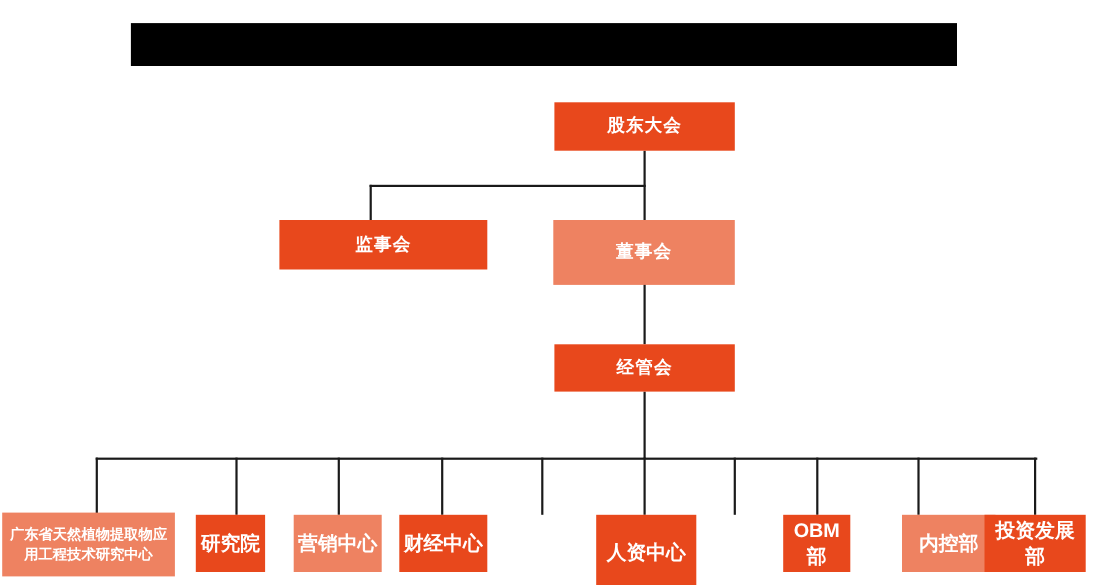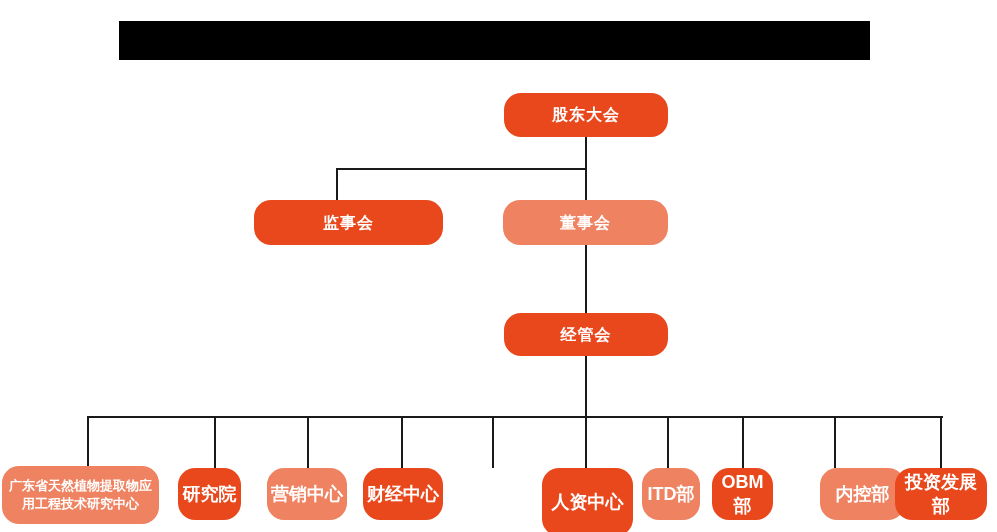--- a/index.html
+++ b/index.html
@@ -22,21 +22,20 @@
   .node {
     position: absolute;
     display: flex;
     align-items: center;
     justify-content: center;
     color: #ffffff;
     font-weight: bold;
     text-align: center;
     box-sizing: border-box;
     line-height: 1.35;
-    border-radius: 17px;
   }
   .node.dark  { background: #E8481C; }
   .node.light { background: #EE8261; }
   .lvl { font-size: 16px; letter-spacing: 1px; }
   .dept { font-size: 18px; padding: 2px 3px; }
   .dept.small-text { font-size: 13px; padding: 2px 4px; }
   .vline, .hline {
     position: absolute;
     background: #1a1a1a;
   }
@@ -68,21 +67,21 @@
   <div class="vline" style="left:940px; top:416px; height:52px;"></div>
 
   <div class="node dark lvl" style="left:504px; top:93px; width:164px; height:44px;">
     <span>股东大会</span>
   </div>
 
   <div class="node dark lvl" style="left:254px; top:200px; width:189px; height:45px;">
     <span>监事会</span>
   </div>
 
-  <div class="node light lvl" style="left:503px; top:200px; width:165px; height:45px;">
+  <div class="node light lvl" style="left:503px; top:200px; width:165px; height:59px;">
     <span>董事会</span>
   </div>
 
   <div class="node dark lvl" style="left:504px; top:313px; width:164px; height:43px;">
     <span>经管会</span>
   </div>
 
   <div class="node light dept small-text" style="left:2px; top:466px; width:157px; height:58px;justify-content:center;">
     <span>广东省天然植物提取物应用工程技术研究中心</span>
   </div>
@@ -97,23 +96,20 @@
 
   <div class="node dark dept" style="left:363px; top:468px; width:80px; height:52px;">
     <span>财经中心</span>
   </div>
 
 
   <div class="node dark dept" style="left:542px; top:468px; width:91px; height:68px;">
     <span>人资中心</span>
   </div>
 
-  <div class="node light dept" style="left:642px; top:468px; width:58px; height:52px;">
-    <span>ITD部</span>
-  </div>
 
   <div class="node dark dept" style="left:712px; top:468px; width:61px; height:52px;">
     <span>OBM部</span>
   </div>
 
   <div class="node light dept" style="left:793px; top:468px; width:85px; height:52px;margin-left:27px;">
     <span>内控部</span>
   </div>
 
   <div class="node dark dept" style="left:895px; top:468px; width:92px; height:52px;">

